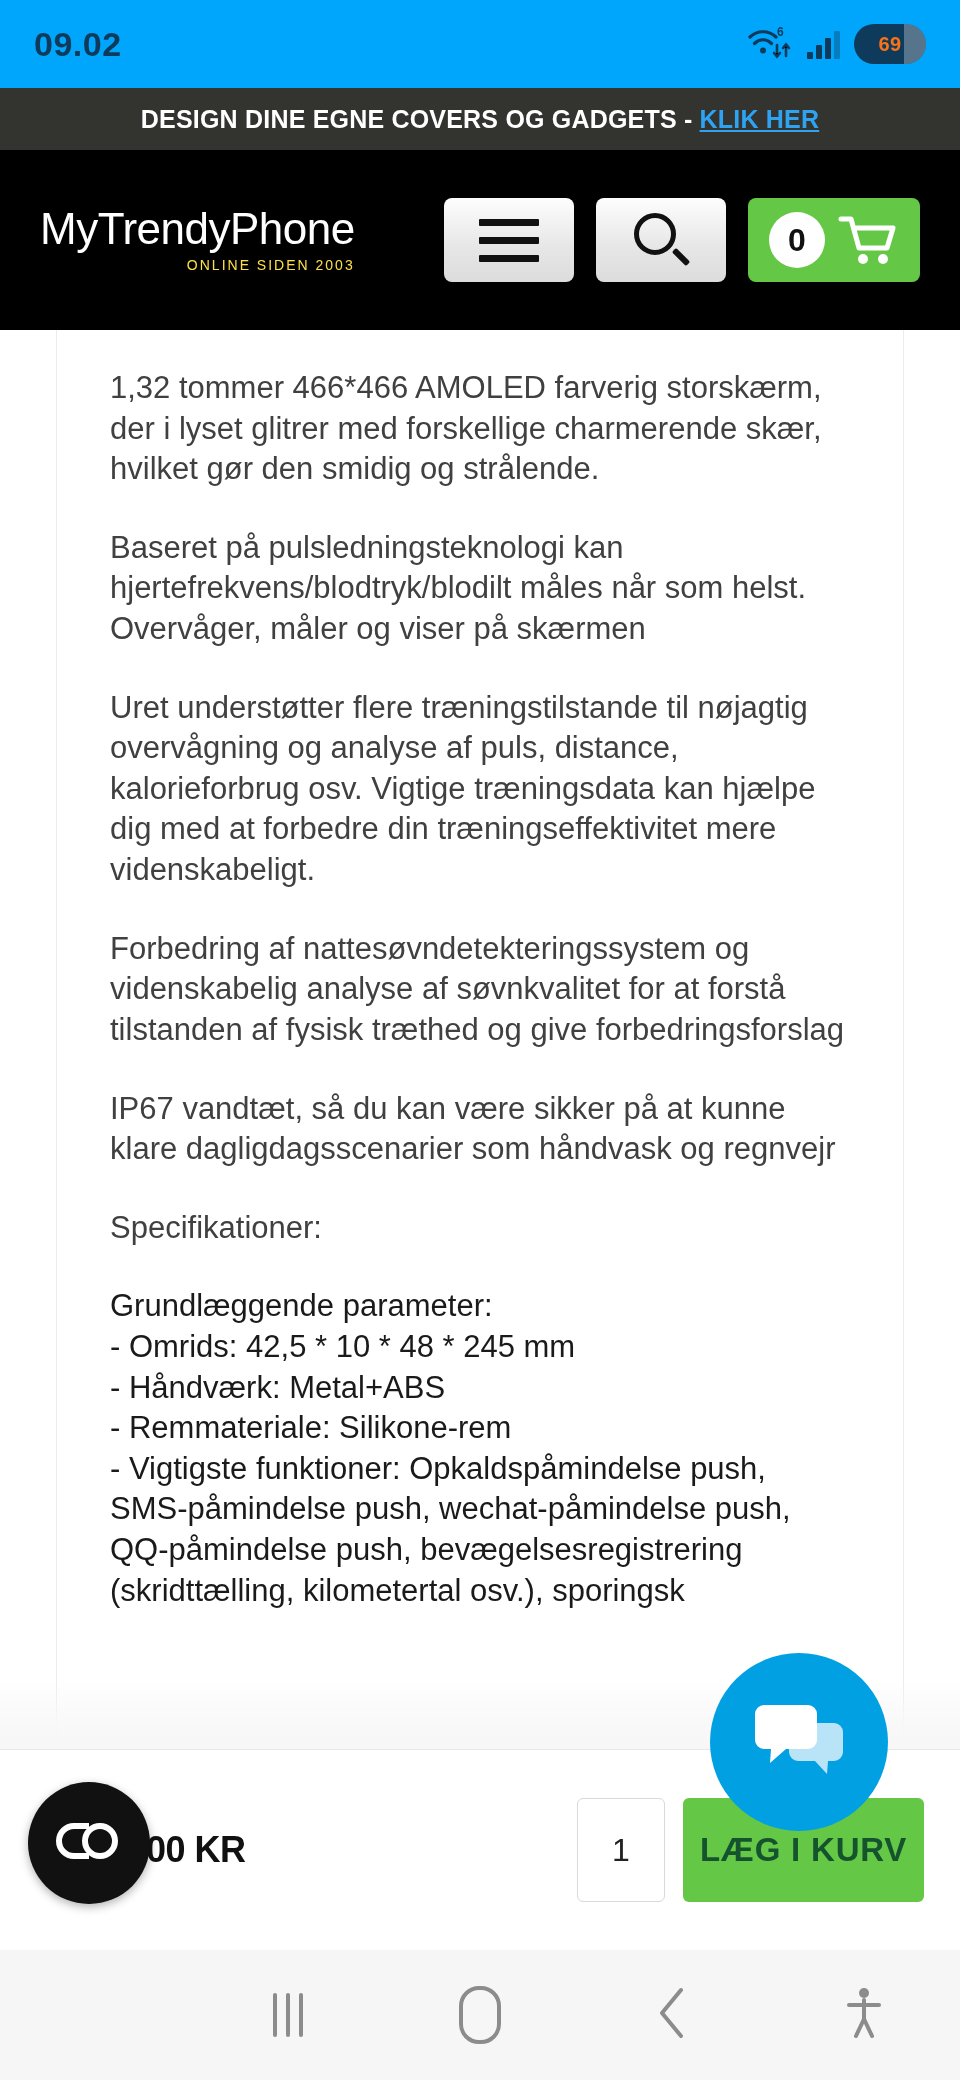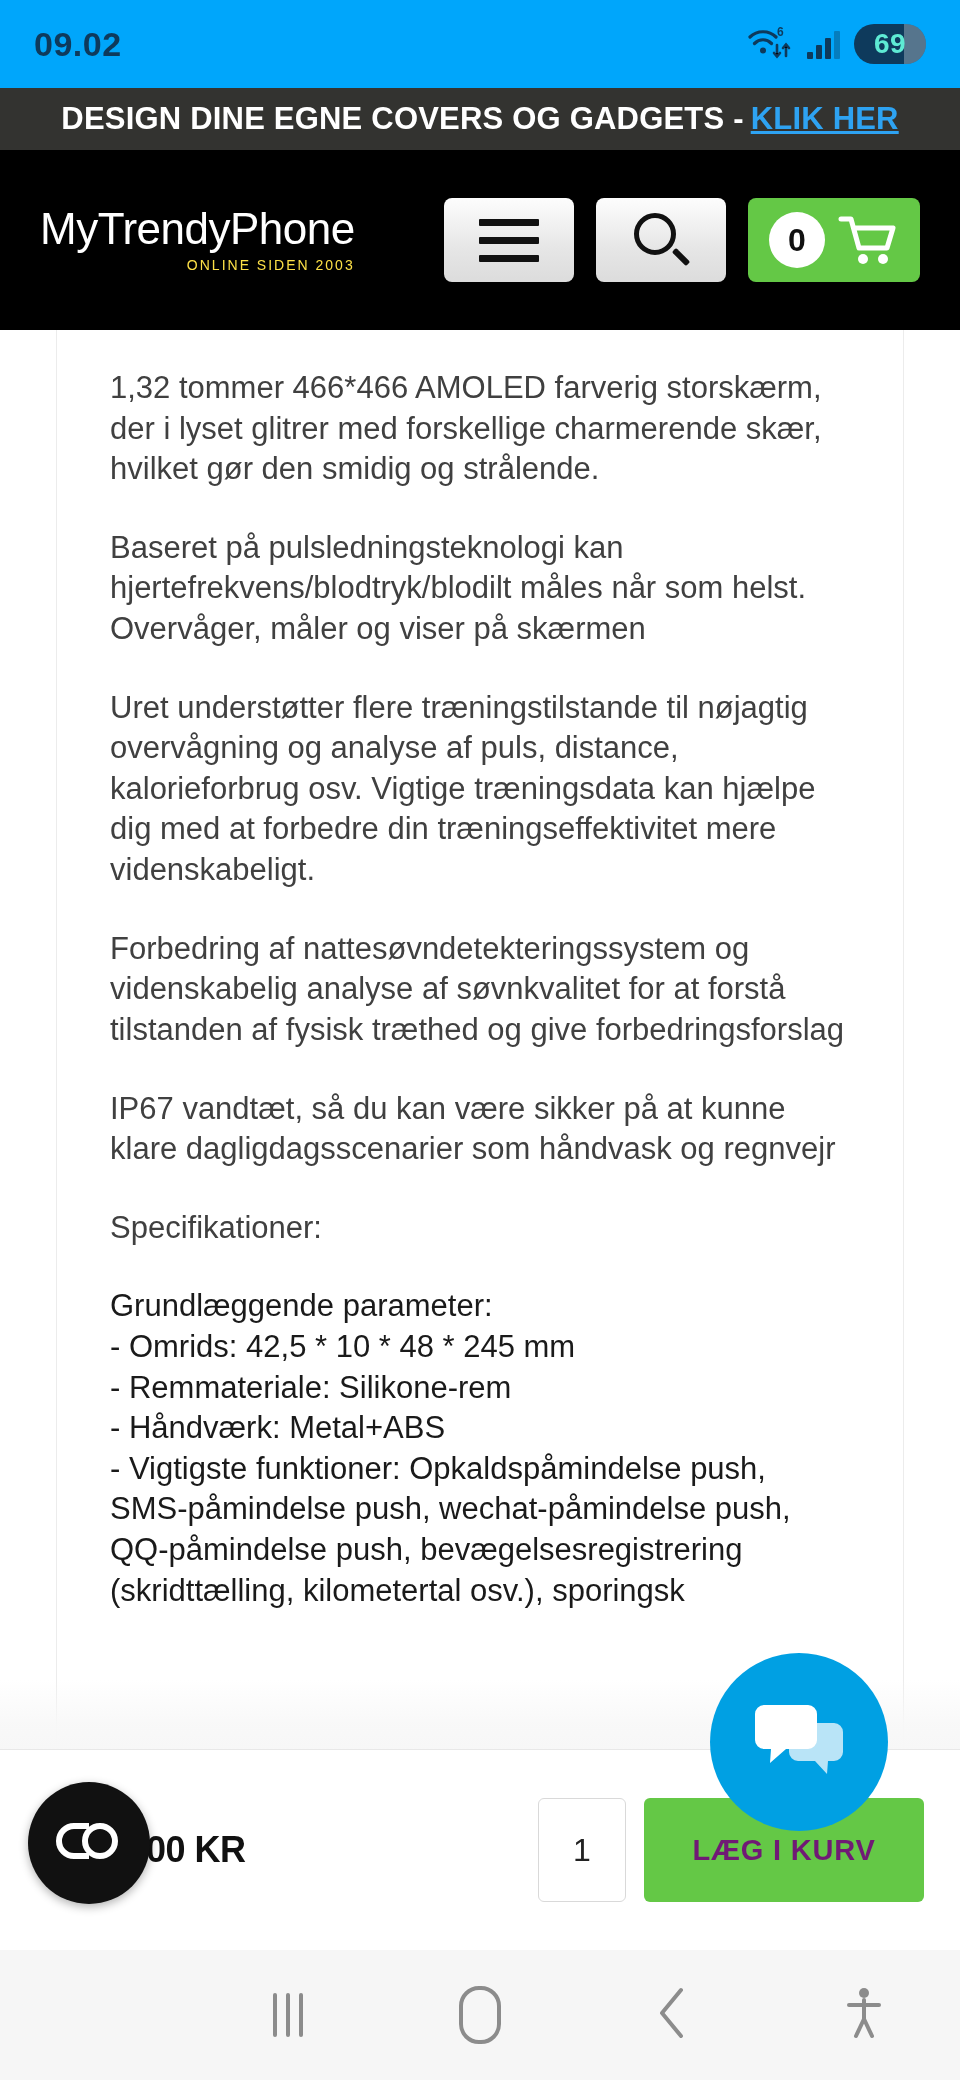--- a/index.html
+++ b/index.html
@@ -30,31 +30,31 @@
   .battery {
     position:relative; min-width:72px; height:40px; border-radius:20px;
     background:#0e3a5c; display:flex; align-items:center; justify-content:center;
     overflow:hidden;
   }
   .battery .fill {
     position:absolute; right:0; top:0; bottom:0; width:30%;
     background:rgba(255,255,255,.30);
   }
   .battery span {
-    position:relative; font-size:28px; font-weight:700; color:#5eead4;
+    position:relative; font-size:20px; font-weight:700; color:#f97316;
     letter-spacing:.5px; padding:0 6px;
   }
 
   
   .promo {
     position:absolute; top:88px; left:0; width:960px; height:62px;
     background:#333330; display:flex; align-items:center; justify-content:center;
   }
   .promo-text {
-    font-size:31px; font-weight:700; color:#ffffff; letter-spacing:.2px;
+    font-size:25px; font-weight:700; color:#ffffff; letter-spacing:.2px;
     white-space:nowrap;
   }
   .promo-link {
     color:#2ea3f2; text-decoration:underline; font-weight:700; margin-left:7px;
   }
 
   
   .siteheader {
     position:absolute; top:150px; left:0; width:960px; height:180px;
     background:#000000; display:flex; align-items:center; padding:0 40px;
@@ -136,22 +136,22 @@
     font-size:36px; font-weight:700; color:#111111; letter-spacing:-.5px;
     margin-left:110px;
   }
   .buy-right { margin-left:auto; display:flex; align-items:center; gap:18px; }
   .qty {
     width:88px; height:104px; border:1px solid #d9d9d9; border-radius:6px;
     background:#fff; font-size:32px; color:#222; text-align:center;
     font-family:"Liberation Sans", sans-serif;
   }
   .addcart {
-    width:280px; height:104px; border:none; border-radius:6px;
-    background:#64c846; color:#701a75; font-size:29px; font-weight:700;
+    width:241px; height:104px; border:none; border-radius:6px;
+    background:#64c846; color:#14532d; font-size:33px; font-weight:700;
     letter-spacing:.8px; font-family:"Liberation Sans", sans-serif;
     display:flex; align-items:center; justify-content:center;
   }
 
   
   .cookie-badge {
     position:absolute; left:28px; bottom:176px; width:122px; height:122px;
     border-radius:50%; background:#111111;
     display:flex; align-items:center; justify-content:center;
     box-shadow:0 3px 10px rgba(0,0,0,.3);
@@ -261,22 +261,22 @@
       <p class="para">Baseret på pulsledningsteknologi kan hjertefrekvens/blodtryk/blodilt måles når som helst. Overvåger, måler og viser på skærmen</p>
       <p class="para">Uret understøtter flere træningstilstande til nøjagtig overvågning og analyse af puls, distance, kalorieforbrug osv. Vigtige træningsdata kan hjælpe dig med at forbedre din træningseffektivitet mere videnskabeligt.</p>
       <p class="para">Forbedring af nattesøvndetekteringssystem og videnskabelig analyse af søvnkvalitet for at forstå tilstanden af fysisk træthed og give forbedringsforslag</p>
       <p class="para">IP67 vandtæt, så du kan være sikker på at kunne klare dagligdagsscenarier som håndvask og regnvejr</p>
 
       <p class="para">Specifikationer:</p>
 
       <div class="spec-list">
         <div>Grundlæggende parameter:</div>
         <div>- Omrids: 42,5 * 10 * 48 * 245 mm</div>
+        <div>- Håndværk: Metal+ABS</div>
         <div>- Remmateriale: Silikone-rem</div>
-        <div>- Håndværk: Metal+ABS</div>
         <div>- Vigtigste funktioner: Opkaldspåmindelse push, SMS-påmindelse push, wechat-påmindelse push, QQ-påmindelse push, bevægelsesregistrering (skridttælling, kilometertal osv.), sporingsk</div>
 
       </div>
     </div>
 
     <div class="fade-mask"></div>
   </div>
 
   <div class="buybar">
     <div class="price">00 KR</div>

